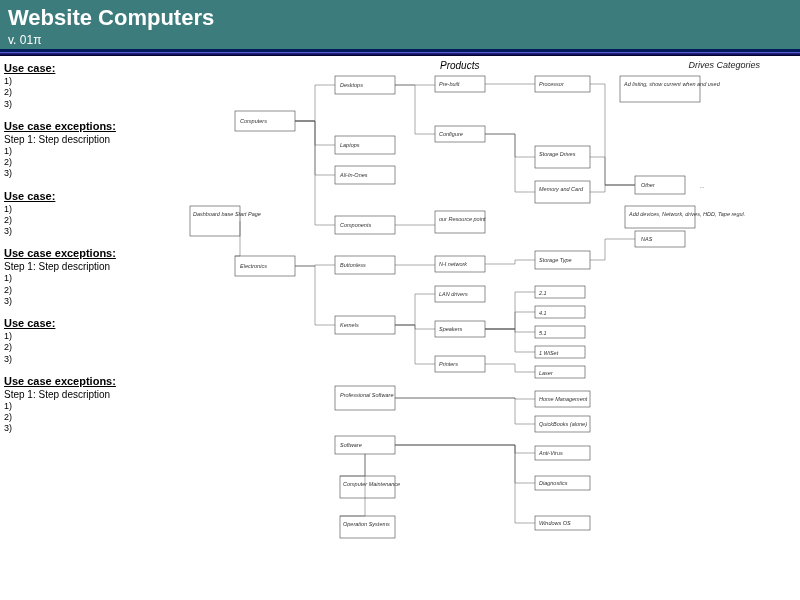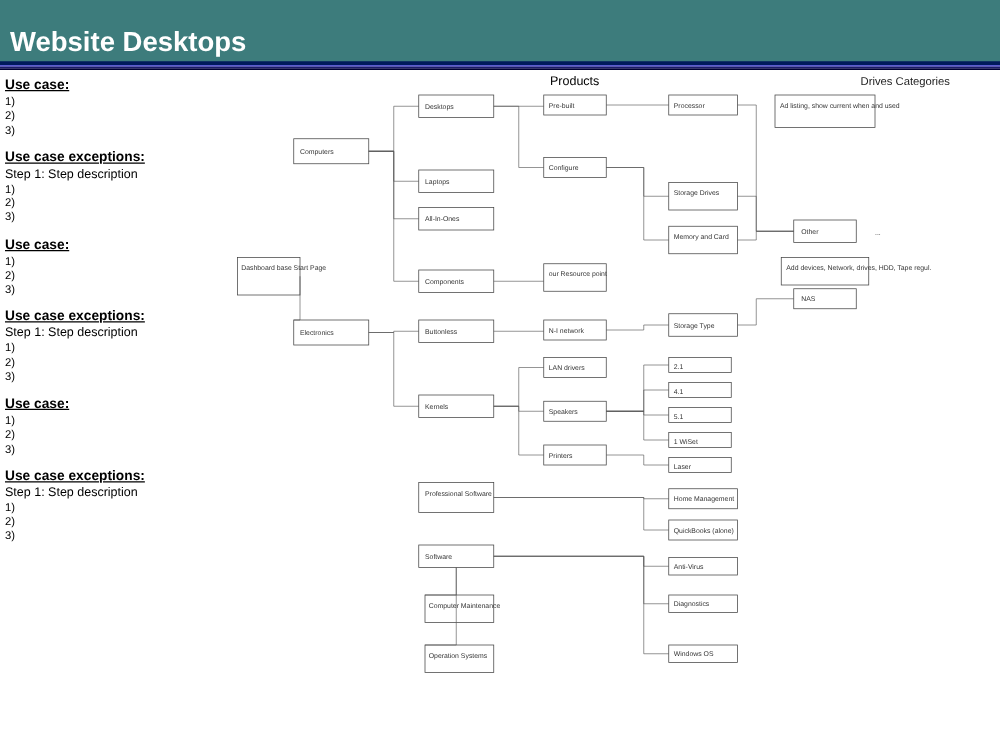--- a/index.html
+++ b/index.html
@@ -27,34 +27,36 @@
     color: #000;
   }
   .uc-block { margin-bottom: 10px; }
   .uc-head { font-size: 11px; font-weight: bold; text-decoration: underline; margin-bottom: 2px; }
   .uc-step { font-size: 10px; margin: 1px 0 1px 0; }
   .uc-list { font-size: 9px; line-height: 1.25; }
   .content {
     flex: 1;
     position: relative;
     padding: 16px 6px 6px 4px;
+    font-style: italic;
   }
   .diagram-title { position:absolute; top:4px; left:265px; font-size:10px; }
   .diagram-title2 { position:absolute; top:4px; right:40px; font-size:9px; color:#222; }
   svg { position:absolute; top:0; left:0; }
   .box { fill:#fff; stroke:#444; stroke-width:0.6; }
   .lbl { font-size:5.5px; fill:#333; }
   .conn { stroke:#555; stroke-width:0.5; fill:none; }
 </style>
 </head>
 <body>
 
 <div class="header">
   <div class="header-left">
-    <div class="title">Website Desktops</div>
+    <div class="title">Website Computers</div>
+    <div class="version">v. 01π</div>
   </div>
 </div>
 <div class="hr-accent"></div>
 
 <div class="body">
   <div class="sidebar">
     <div class="uc-block">
       <div class="uc-head">Use case:</div>
       <div class="uc-list">1)</div>
       <div class="uc-list">2)</div>

